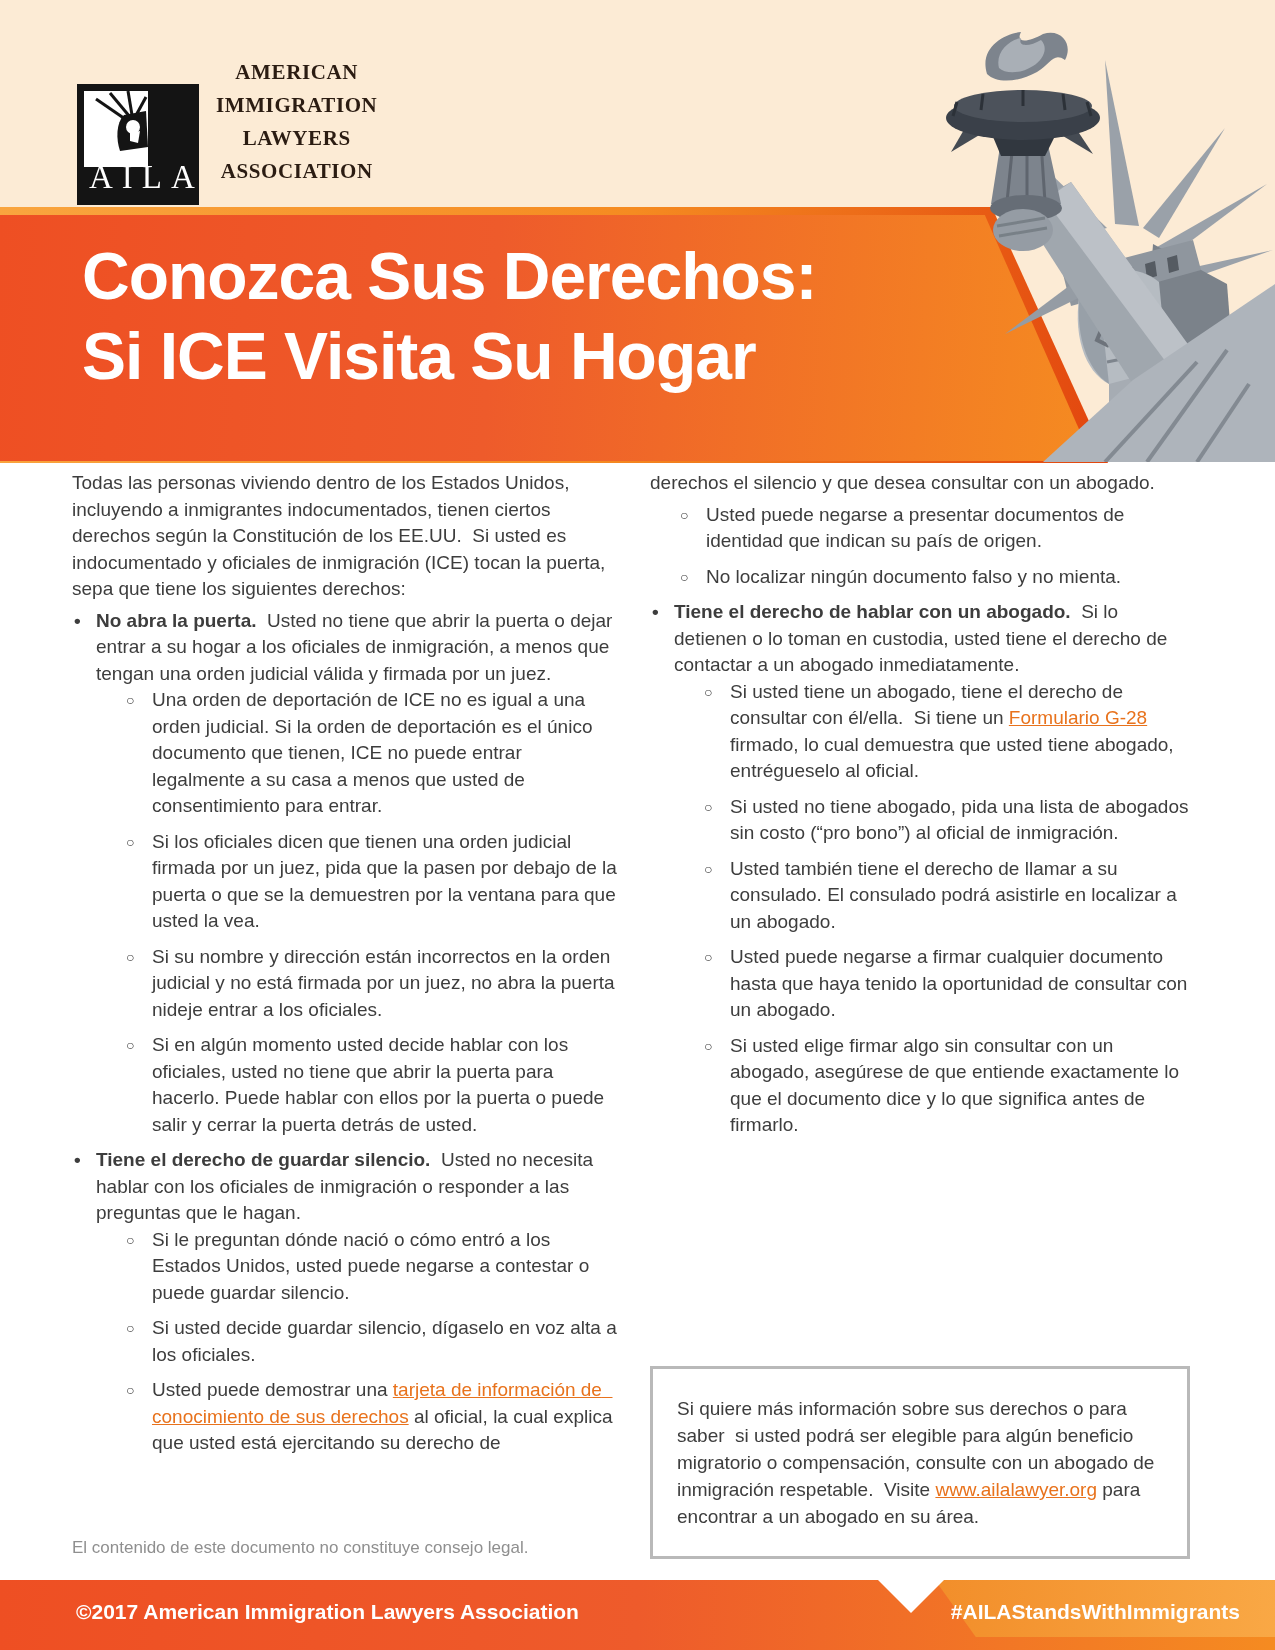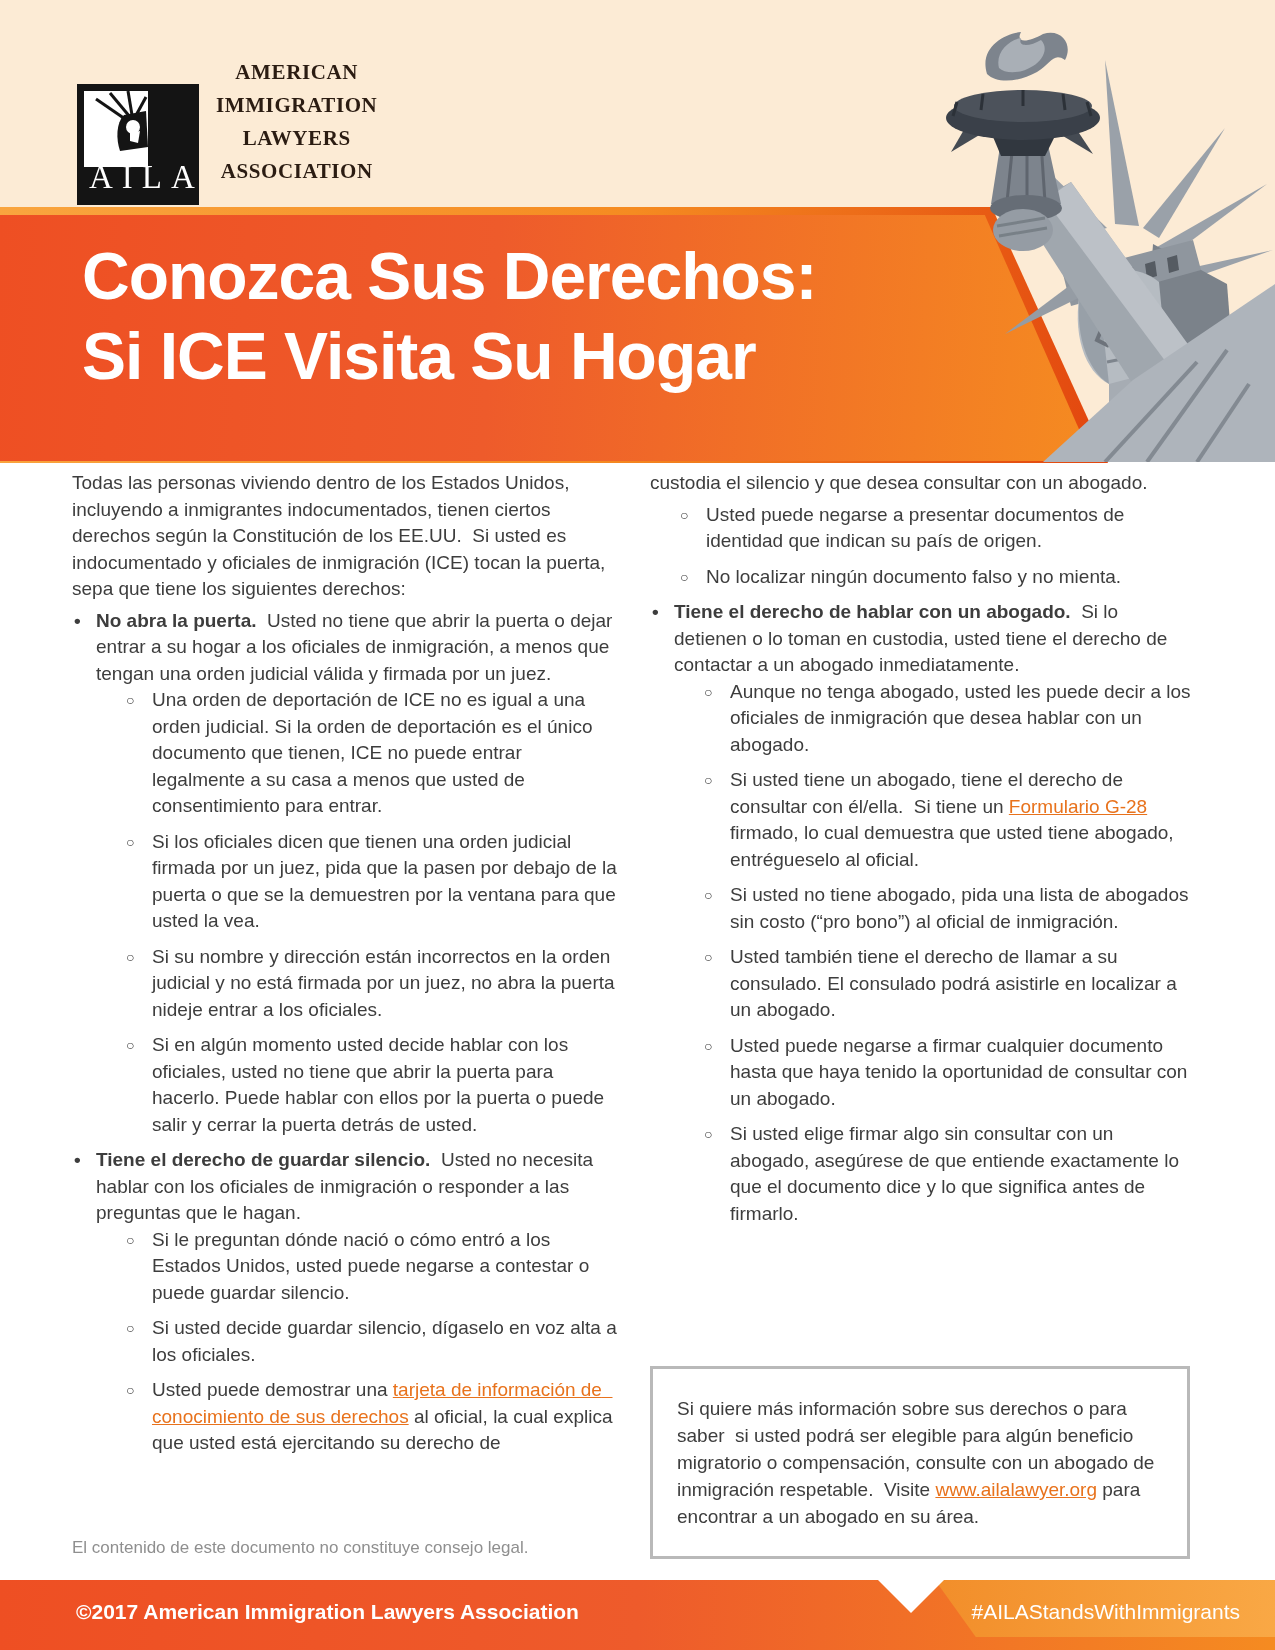--- a/index.html
+++ b/index.html
@@ -43,21 +43,21 @@
   
   .disclaimer{position:absolute;left:72px;top:1538px;font-size:17px;color:#8f8f8f;}
   .footer{position:absolute;left:0;top:1580px;width:1275px;height:70px;
        background:linear-gradient(92deg,#ee4f23 0%,#ee5b2b 50%,#f58b21 100%);}
   .footer-ribbon{position:absolute;left:935px;top:1580px;width:340px;height:57px;
        background:linear-gradient(92deg,#f28e2a,#f9a845);
        clip-path:polygon(0 0,100% 0,100% 100%,12% 100%);}
   .footer-notch{position:absolute;left:878px;top:1580px;width:66px;height:33px;background:#ffffff;
        clip-path:polygon(0 0,100% 0,50% 100%);}
   .footer-copy{position:absolute;left:76px;top:1600px;font-size:21px;font-weight:bold;color:#ffffff;}
-  .footer-tag{position:absolute;right:35px;top:1600px;font-size:21px;font-weight:normal;color:#ffffff;}
+  .footer-tag{position:absolute;right:35px;top:1600px;font-size:21px;font-weight:bold;color:#ffffff;}
 </style>
 </head>
 <body>
 
 <div class="page">
 
   <div class="cream-band"></div>
   <div class="banner-back"></div>
   <div class="banner-main"></div>
 
@@ -174,29 +174,28 @@
         <ul class="lv2">
           <li>Si le preguntan dónde nació o cómo entró a los Estados Unidos, usted puede negarse a contestar o puede guardar silencio.</li>
           <li>Si usted decide guardar silencio, dígaselo en voz alta a los oficiales.</li>
           <li><span>Usted puede demostrar una </span><a class="doclink">tarjeta de información de  conocimiento de sus derechos</a><span> al oficial, la cual explica que usted está ejercitando su derecho de</span></li>
         </ul>
       </li>
     </ul>
   </div>
 
   <div class="col col-right">
-    <p class="cont">custodia el silencio y que desea consultar con un abogado.</p>
+    <p class="cont">derechos el silencio y que desea consultar con un abogado.</p>
     <ul class="lv2">
       <li>Usted puede negarse a presentar documentos de identidad que indican su país de origen.</li>
       <li>No localizar ningún documento falso y no mienta.</li>
     </ul>
     <ul class="lv1">
       <li><b>Tiene el derecho de hablar con un abogado.</b><span>  Si lo detienen o lo toman en custodia, usted tiene el derecho de contactar a un abogado inmediatamente.</span>
         <ul class="lv2">
-          <li>Aunque no tenga abogado, usted les puede decir a los oficiales de inmigración que desea hablar con un abogado.</li>
           <li><span>Si usted tiene un abogado, tiene el derecho de consultar con él/ella.  Si tiene un </span><a class="doclink">Formulario G-28</a><span> firmado, lo cual demuestra que usted tiene abogado, entrégueselo al oficial.</span></li>
           <li>Si usted no tiene abogado, pida una lista de abogados sin costo (“pro bono”) al oficial de inmigración.</li>
           <li>Usted también tiene el derecho de llamar a su consulado.  El consulado podrá asistirle en localizar a un abogado.</li>
           <li>Usted puede negarse a firmar cualquier documento hasta que haya tenido la oportunidad de consultar con un abogado.</li>
           <li>Si usted elige firmar algo sin consultar con un abogado, asegúrese de que entiende exactamente lo que el documento dice y lo que significa antes de firmarlo.</li>
         </ul>
       </li>
     </ul>
   </div>
 

